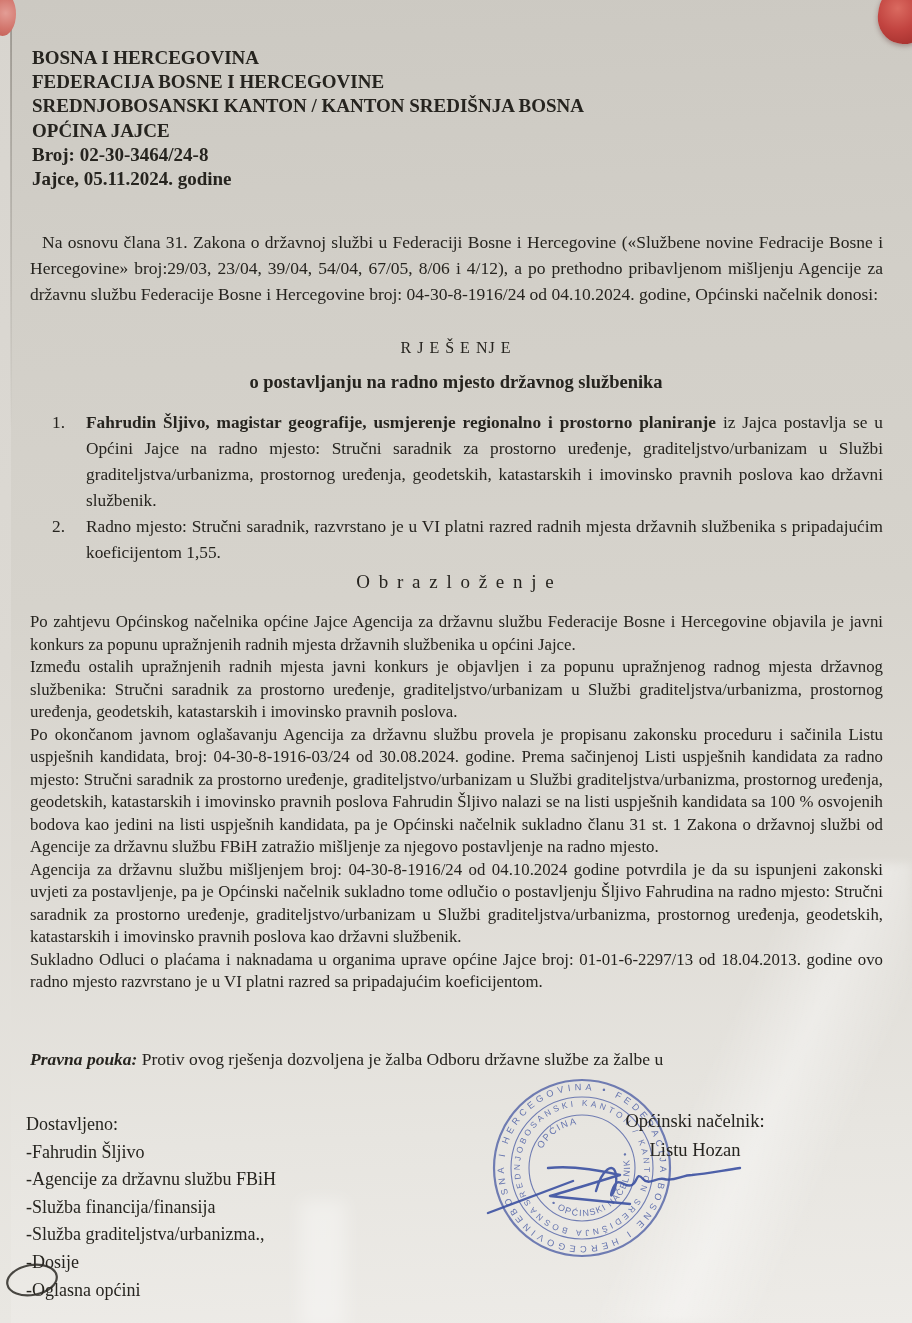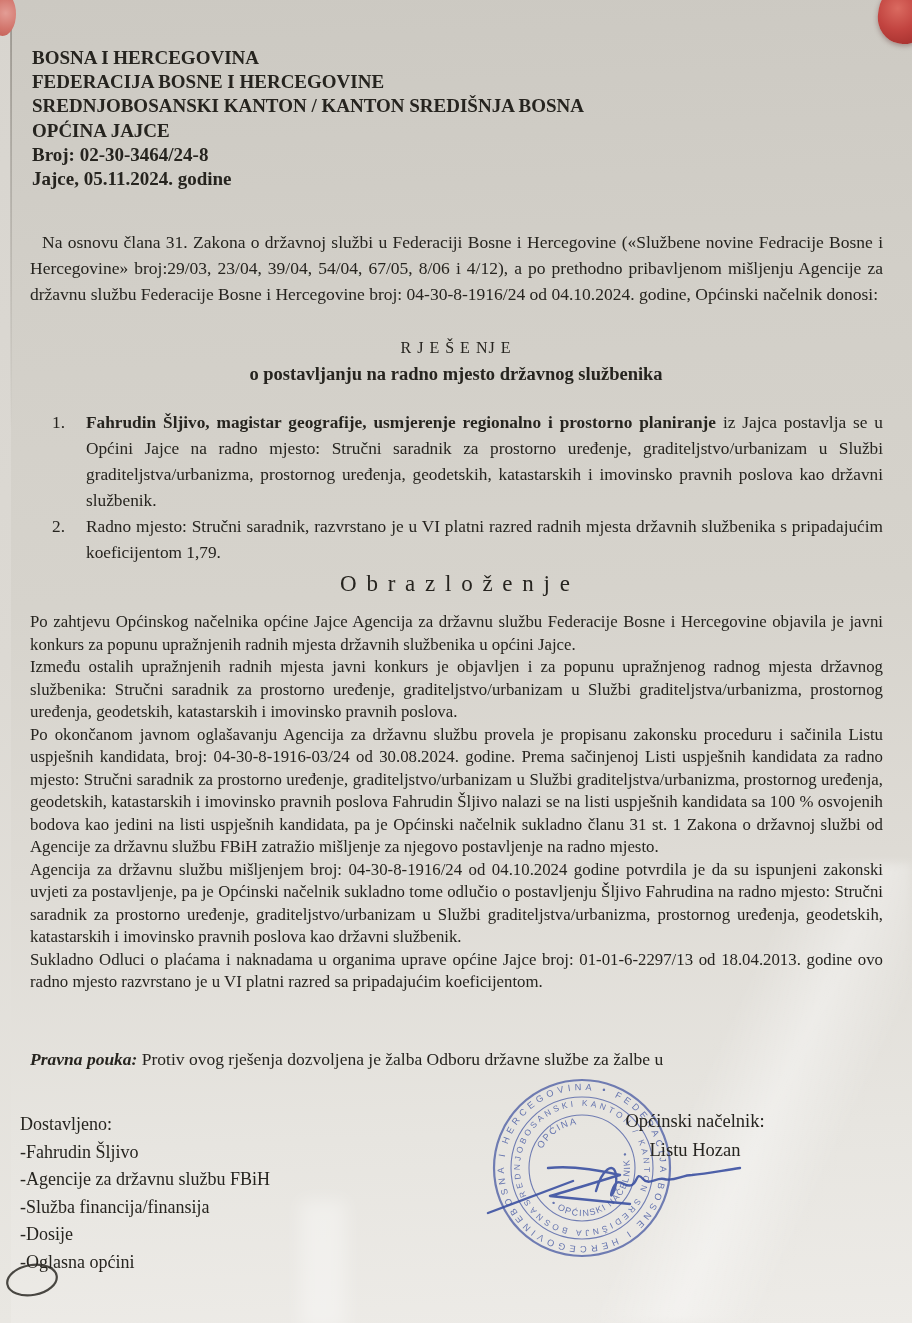--- a/index.html
+++ b/index.html
@@ -25,31 +25,31 @@
     background:radial-gradient(circle at 36% 38%,#da6a60 0%,#c24440 45%,#a93330 78%,#962b2c 100%);
     transform:rotate(8deg); box-shadow:0 2px 5px rgba(80,30,30,.35); }
   .pin-left { left:-11px; top:-8px; width:27px; height:44px; border-radius:50%;
     background:radial-gradient(circle at 62% 48%,#e39d95 0%,#d2756c 55%,#c05a51 100%); }
 
   .abs { position:absolute; z-index:3; }
   .header { left:32px; top:46px; font-size:19px; font-weight:bold; line-height:24.2px; white-space:nowrap; }
   .intro { left:30px; top:229px; width:853px; font-size:17.5px; line-height:26px;
     text-align:justify; text-indent:12px; }
   .doc-title { left:0; top:339px; width:100%; text-align:center; font-size:16px; font-weight:normal; letter-spacing:1px; }
-  .doc-subtitle { left:0; top:364px; width:100%; text-align:center; font-size:18.5px; font-weight:bold; }
+  .doc-subtitle { left:0; top:372px; width:100%; text-align:center; font-size:18.5px; font-weight:bold; }
   .res-list { left:52px; top:410px; width:831px; font-size:17.3px; line-height:26px; }
   .res-item { display:flex; }
   .res-num { width:34px; flex:0 0 34px; }
   .res-text { flex:1; text-align:justify; }
-  .section-heading { left:0; top:571px; width:100%; text-align:center; font-size:23px; letter-spacing:2px; }
+  .section-heading { left:0; top:571px; width:100%; text-align:center; font-size:19px; letter-spacing:2px; }
   .bodytext { left:30px; top:611px; width:853px; font-size:16.8px; line-height:22.5px; text-align:justify; }
   .legal { left:30px; top:1044px; width:700px; font-size:17.5px; line-height:30px; }
   .legal-label { font-weight:bold; font-style:italic; }
   .legal-line2 { padding-left:130px; }
-  .distribution { left:20px; top:1111px; font-size:18px; line-height:27.6px; white-space:nowrap; }
+  .distribution { left:26px; top:1111px; font-size:18px; line-height:27.6px; white-space:nowrap; }
   .sig-block { left:573px; top:1107px; width:244px; text-align:center; font-size:18.5px; line-height:29px; z-index:4; }
   .stamp-wrap { left:487px; top:1073px; width:190px; height:190px; z-index:2; }
   .sig-svg { left:478px; top:1145px; width:280px; height:85px; z-index:5; }
   .pen-circle-svg { left:2px; top:1256px; width:64px; height:48px; z-index:5; }
 </style>
 </head>
 <body>
 
 <div class="paper-edge-strip"></div>
 <div class="left-crease"></div>
@@ -73,21 +73,21 @@
 <div class="abs doc-title">R J E Š E NJ E</div>
 <div class="abs doc-subtitle">o postavljanju na radno mjesto državnog službenika</div>
 
 <div class="abs res-list">
   <div class="res-item">
     <div class="res-num">1.</div>
     <div class="res-text"><b>Fahrudin Šljivo, magistar geografije, usmjerenje regionalno i prostorno planiranje</b><span> iz Jajca postavlja se u Općini Jajce na radno mjesto: Stručni saradnik za prostorno uređenje, graditeljstvo/urbanizam u Službi graditeljstva/urbanizma, prostornog uređenja, geodetskih, katastarskih i imovinsko pravnih poslova kao državni službenik.</span></div>
   </div>
   <div class="res-item">
     <div class="res-num">2.</div>
-    <div class="res-text">Radno mjesto: Stručni saradnik, razvrstano je u VI platni razred radnih mjesta državnih službenika s pripadajućim koeficijentom 1,79.</div>
+    <div class="res-text">Radno mjesto: Stručni saradnik, razvrstano je u VI platni razred radnih mjesta državnih službenika s pripadajućim koeficijentom 1,55.</div>
   </div>
 </div>
 
 <div class="abs section-heading">O b r a z l o ž e n j e</div>
 
 <div class="abs bodytext">
   <div>Po zahtjevu Općinskog načelnika općine Jajce Agencija za državnu službu Federacije Bosne i Hercegovine objavila je javni konkurs za popunu upražnjenih radnih mjesta državnih službenika u općini Jajce.</div>
   <div>Između ostalih upražnjenih radnih mjesta javni konkurs je objavljen i za popunu upražnjenog radnog mjesta državnog službenika: Stručni saradnik za prostorno uređenje, graditeljstvo/urbanizam u Službi graditeljstva/urbanizma, prostornog uređenja, geodetskih, katastarskih i imovinsko pravnih poslova.</div>
   <div>Po okončanom javnom oglašavanju Agencija za državnu službu provela je propisanu zakonsku proceduru i sačinila Listu uspješnih kandidata, broj: 04-30-8-1916-03/24 od 30.08.2024. godine. Prema sačinjenoj Listi uspješnih kandidata za radno mjesto: Stručni saradnik za prostorno uređenje, graditeljstvo/urbanizam u Službi graditeljstva/urbanizma, prostornog uređenja, geodetskih, katastarskih i imovinsko pravnih poslova Fahrudin Šljivo nalazi se na listi uspješnih kandidata sa 100 % osvojenih bodova kao jedini na listi uspješnih kandidata, pa je Općinski načelnik sukladno članu 31 st. 1 Zakona o državnoj službi od Agencije za državnu službu FBiH zatražio mišljenje za njegovo postavljenje na radno mjesto.</div>
   <div>Agencija za državnu službu mišljenjem broj: 04-30-8-1916/24 od 04.10.2024 godine potvrdila je da su ispunjeni zakonski uvjeti za postavljenje, pa je Općinski načelnik sukladno tome odlučio o postavljenju Šljivo Fahrudina na radno mjesto: Stručni saradnik za prostorno uređenje, graditeljstvo/urbanizam u Službi graditeljstva/urbanizma, prostornog uređenja, geodetskih, katastarskih i imovinsko pravnih poslova kao državni službenik.</div>
@@ -96,20 +96,21 @@
 
 <div class="abs legal">
   <div><span class="legal-label">Pravna pouka:</span><span> Protiv ovog rješenja dozvoljena je žalba Odboru državne službe za žalbe u</span></div>
 </div>
 
 <div class="abs distribution">
   <div>Dostavljeno:</div>
   <div>-Fahrudin Šljivo</div>
   <div>-Agencije za državnu službu FBiH</div>
   <div>-Služba financija/finansija</div>
+  <div>-Služba graditeljstva/urbanizma.,</div>
   <div>-Dosije</div>
   <div>-Oglasna općini</div>
 </div>
 
 <div class="abs sig-block">
   <div>Općinski načelnik:</div>
   <div>Listu Hozan</div>
 </div>
 
 <svg class="abs stamp-wrap" viewBox="0 0 190 190">

